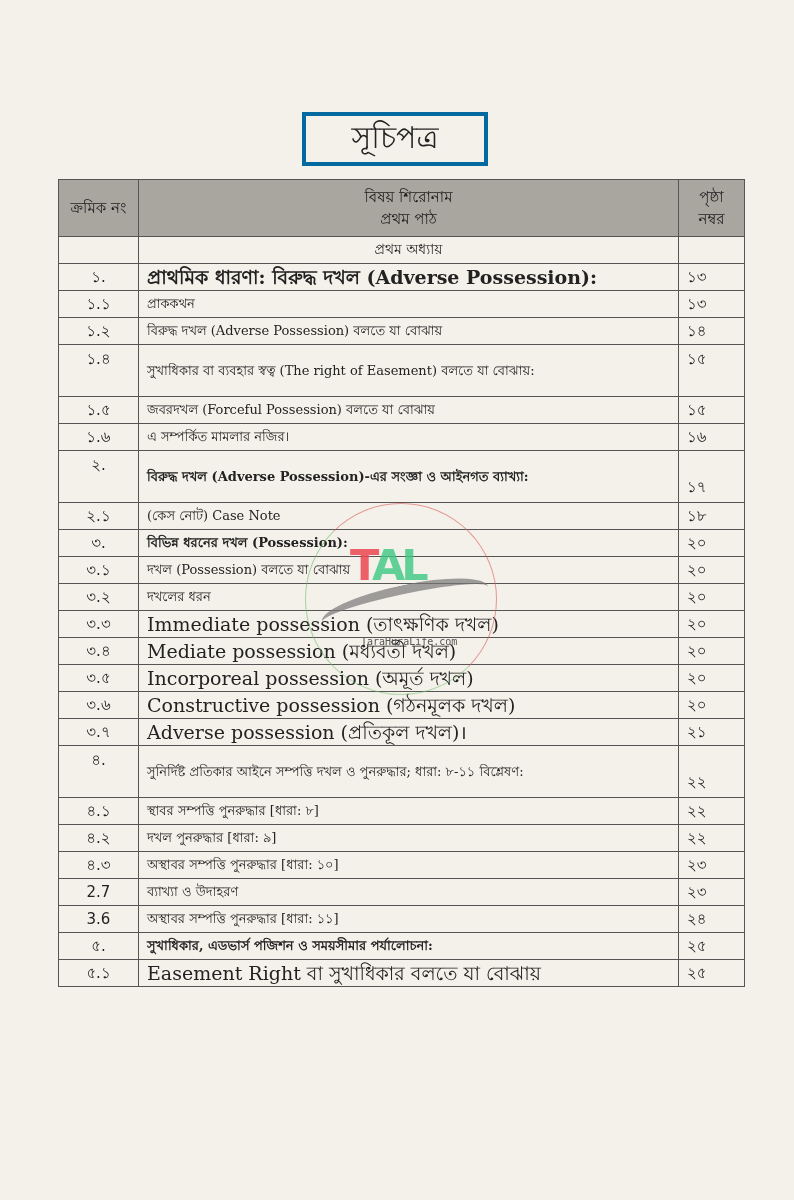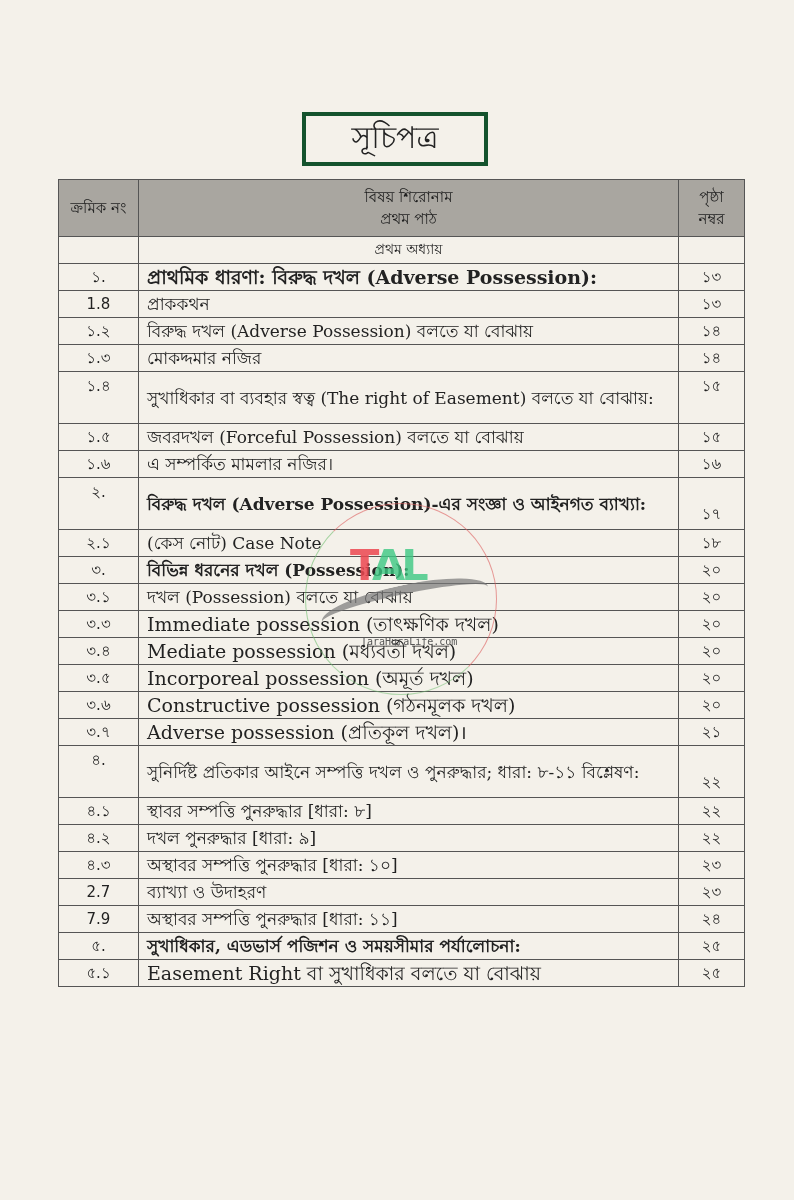--- a/index.html
+++ b/index.html
@@ -9,41 +9,41 @@
     font-family: "DejaVu Serif", "Liberation Serif", serif;
     color: #222;
   }
   .bleed {
     position: absolute; left: 70px; width: 680px; color: #c9c5bd; font-size: 14px;
     line-height: 28px; top: 70px; opacity: 0.55; white-space: nowrap; overflow: hidden;
     font-family: "DejaVu Sans", sans-serif; letter-spacing: 2px;
   }
   .title-box {
     position: absolute; left: 302px; top: 112px; width: 186px; height: 54px;
-    border: 4px solid #14532d; box-sizing: border-box; background: #f4f1ea;
+    border: 4px solid #0369a1; box-sizing: border-box; background: #f4f1ea;
     display: flex; align-items: center; justify-content: center;
     font-family: "DejaVu Sans", sans-serif; font-size: 30px; font-weight: 400;
   }
   table.toc {
     position: absolute; left: 58px; top: 179px; width: 686px;
     border-collapse: collapse; table-layout: fixed;
     font-size: 15px;
   }
   table.toc td, table.toc th {
     border: 1.5px solid #555; padding: 0 8px; vertical-align: middle;
   }
   col.c1 { width: 80px; } col.c2 { width: 540px; } col.c3 { width: 66px; }
   thead th {
     background: #a9a6a0; font-weight: normal; height: 56px;
     font-family: "DejaVu Sans", sans-serif; font-size: 15px; line-height: 22px;
     color: #1e1e1e;
   }
   td.num { text-align: center; font-family: "DejaVu Sans", sans-serif; font-size: 15px; }
-  td.page { text-align: center; font-family: "DejaVu Sans", sans-serif; font-size: 15px; }
-  td.topic { font-family: "DejaVu Serif", "Liberation Serif", serif; font-size: 17px; line-height: 24px; }
+  td.page { text-align: left; font-family: "DejaVu Sans", sans-serif; font-size: 15px; }
+  td.topic { font-family: "DejaVu Serif", "Liberation Serif", serif; font-size: 13px; line-height: 24px; }
   tr.r { height: 27px; }
   tr.r2 { height: 52px; }
   tr.bold td.topic { font-weight: bold; }
   tr.big td.topic { font-size: 19px; }
   td.page.bottom { vertical-align: bottom; padding-bottom: 2px; }
   td.page.top { vertical-align: top; padding-top: 2px; }
   td.num.top { vertical-align: top; padding-top: 2px; }
   .chapter { text-align: center; font-family: "DejaVu Sans", sans-serif; font-size: 14px; }
   .wm {
     position: absolute; left: 305px; top: 503px; width: 190px; height: 190px;
@@ -95,32 +95,27 @@
       <td></td>
       <td class="chapter">প্রথম অধ্যায়</td>
       <td></td>
     </tr>
     <tr class="r bold big">
       <td class="num">১.</td>
       <td class="topic">প্রাথমিক ধারণা: বিরুদ্ধ দখল (Adverse Possession):</td>
       <td class="page">১৩</td>
     </tr>
     <tr class="r">
-      <td class="num">1.8</td>
+      <td class="num">১.১</td>
       <td class="topic">প্রাককথন</td>
       <td class="page">১৩</td>
     </tr>
     <tr class="r">
       <td class="num">১.২</td>
       <td class="topic">বিরুদ্ধ দখল (Adverse Possession) বলতে যা বোঝায়</td>
-      <td class="page">১৪</td>
-    </tr>
-    <tr class="r">
-      <td class="num">১.৩</td>
-      <td class="topic">মোকদ্দমার নজির</td>
       <td class="page">১৪</td>
     </tr>
     <tr class="r2">
       <td class="num top">১.৪</td>
       <td class="topic">সুখাধিকার বা ব্যবহার স্বত্ব (The right of Easement) বলতে যা বোঝায়:</td>
       <td class="page top">১৫</td>
     </tr>
     <tr class="r">
       <td class="num">১.৫</td>
       <td class="topic">জবরদখল (Forceful Possession) বলতে যা বোঝায়</td>
@@ -144,20 +139,25 @@
     <tr class="r bold">
       <td class="num">৩.</td>
       <td class="topic">বিভিন্ন ধরনের দখল (Possession):</td>
       <td class="page">২০</td>
     </tr>
     <tr class="r">
       <td class="num">৩.১</td>
       <td class="topic">দখল (Possession) বলতে যা বোঝায়</td>
       <td class="page">২০</td>
     </tr>
+    <tr class="r">
+      <td class="num">৩.২</td>
+      <td class="topic">দখলের ধরন</td>
+      <td class="page">২০</td>
+    </tr>
     <tr class="r big">
       <td class="num">৩.৩</td>
       <td class="topic">Immediate possession (তাৎক্ষণিক দখল)</td>
       <td class="page">২০</td>
     </tr>
     <tr class="r big">
       <td class="num">৩.৪</td>
       <td class="topic">Mediate possession (মধ্যবর্তী দখল)</td>
       <td class="page">২০</td>
     </tr>
@@ -195,21 +195,21 @@
       <td class="num">৪.৩</td>
       <td class="topic">অস্থাবর সম্পত্তি পুনরুদ্ধার [ধারা: ১০]</td>
       <td class="page">২৩</td>
     </tr>
     <tr class="r">
       <td class="num">2.7</td>
       <td class="topic">ব্যাখ্যা ও উদাহরণ</td>
       <td class="page">২৩</td>
     </tr>
     <tr class="r">
-      <td class="num">7.9</td>
+      <td class="num">3.6</td>
       <td class="topic">অস্থাবর সম্পত্তি পুনরুদ্ধার [ধারা: ১১]</td>
       <td class="page">২৪</td>
     </tr>
     <tr class="r bold">
       <td class="num">৫.</td>
       <td class="topic">সুখাধিকার, এডভার্স পজিশন ও সময়সীমার পর্যালোচনা:</td>
       <td class="page">২৫</td>
     </tr>
     <tr class="r big">
       <td class="num">৫.১</td>

